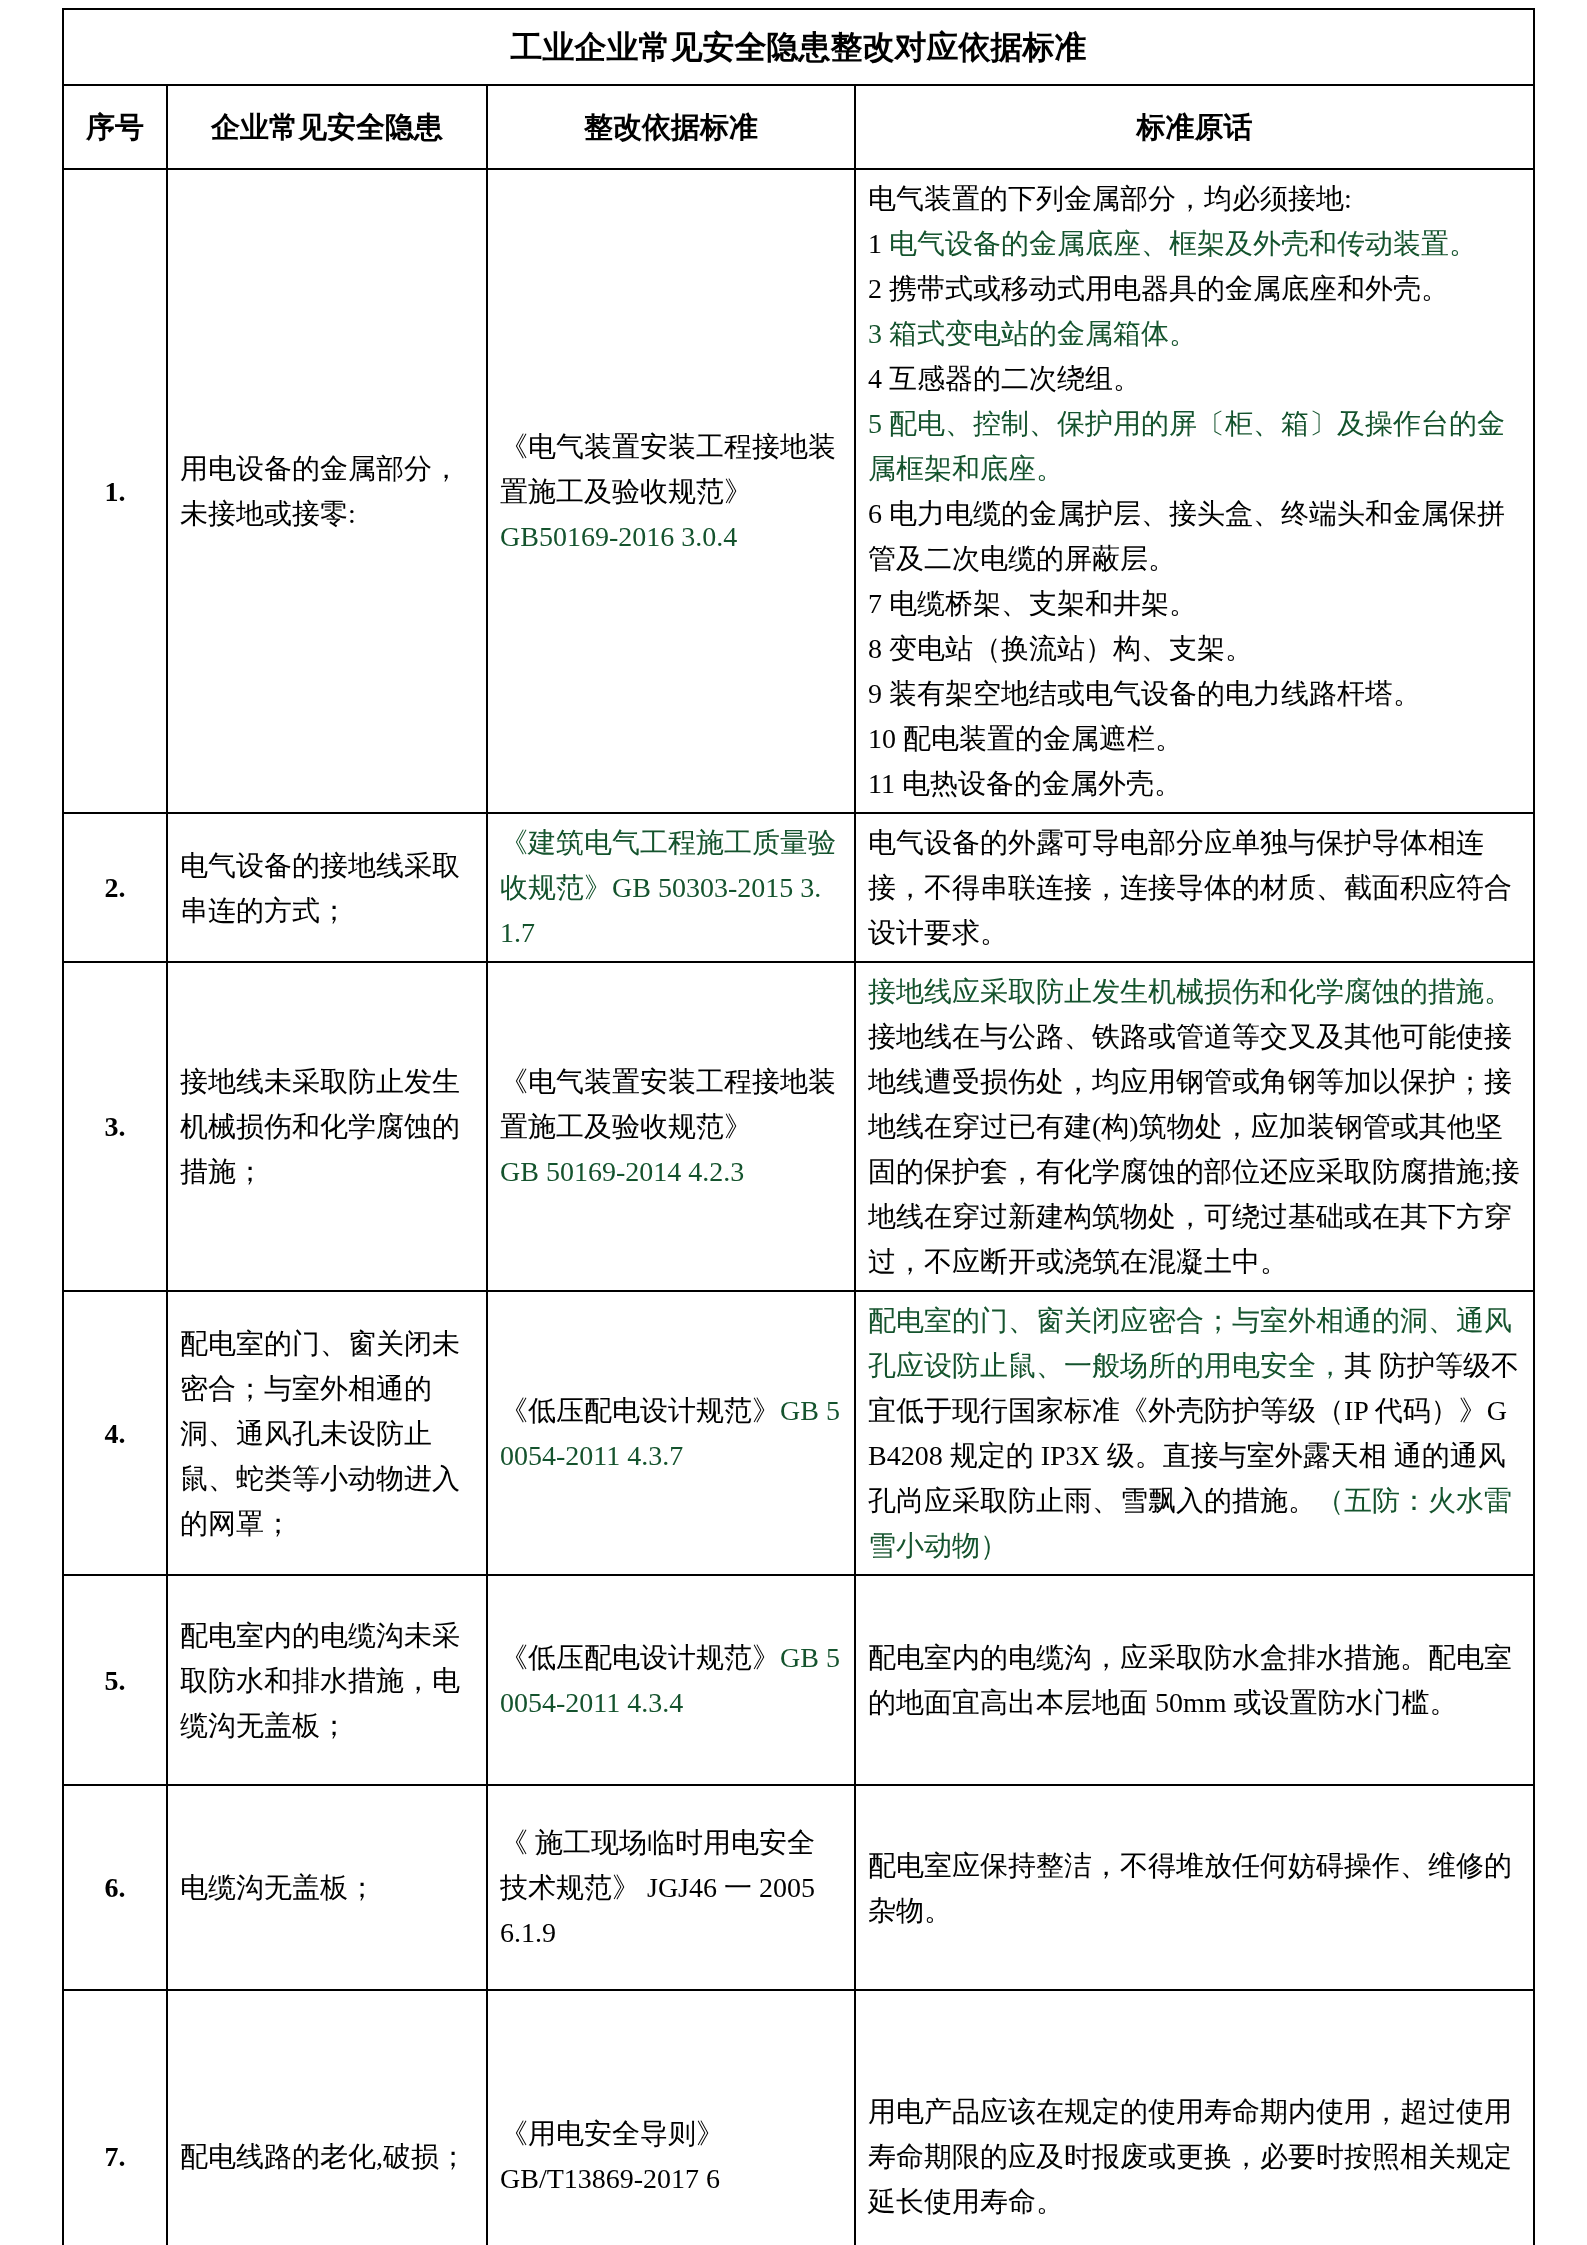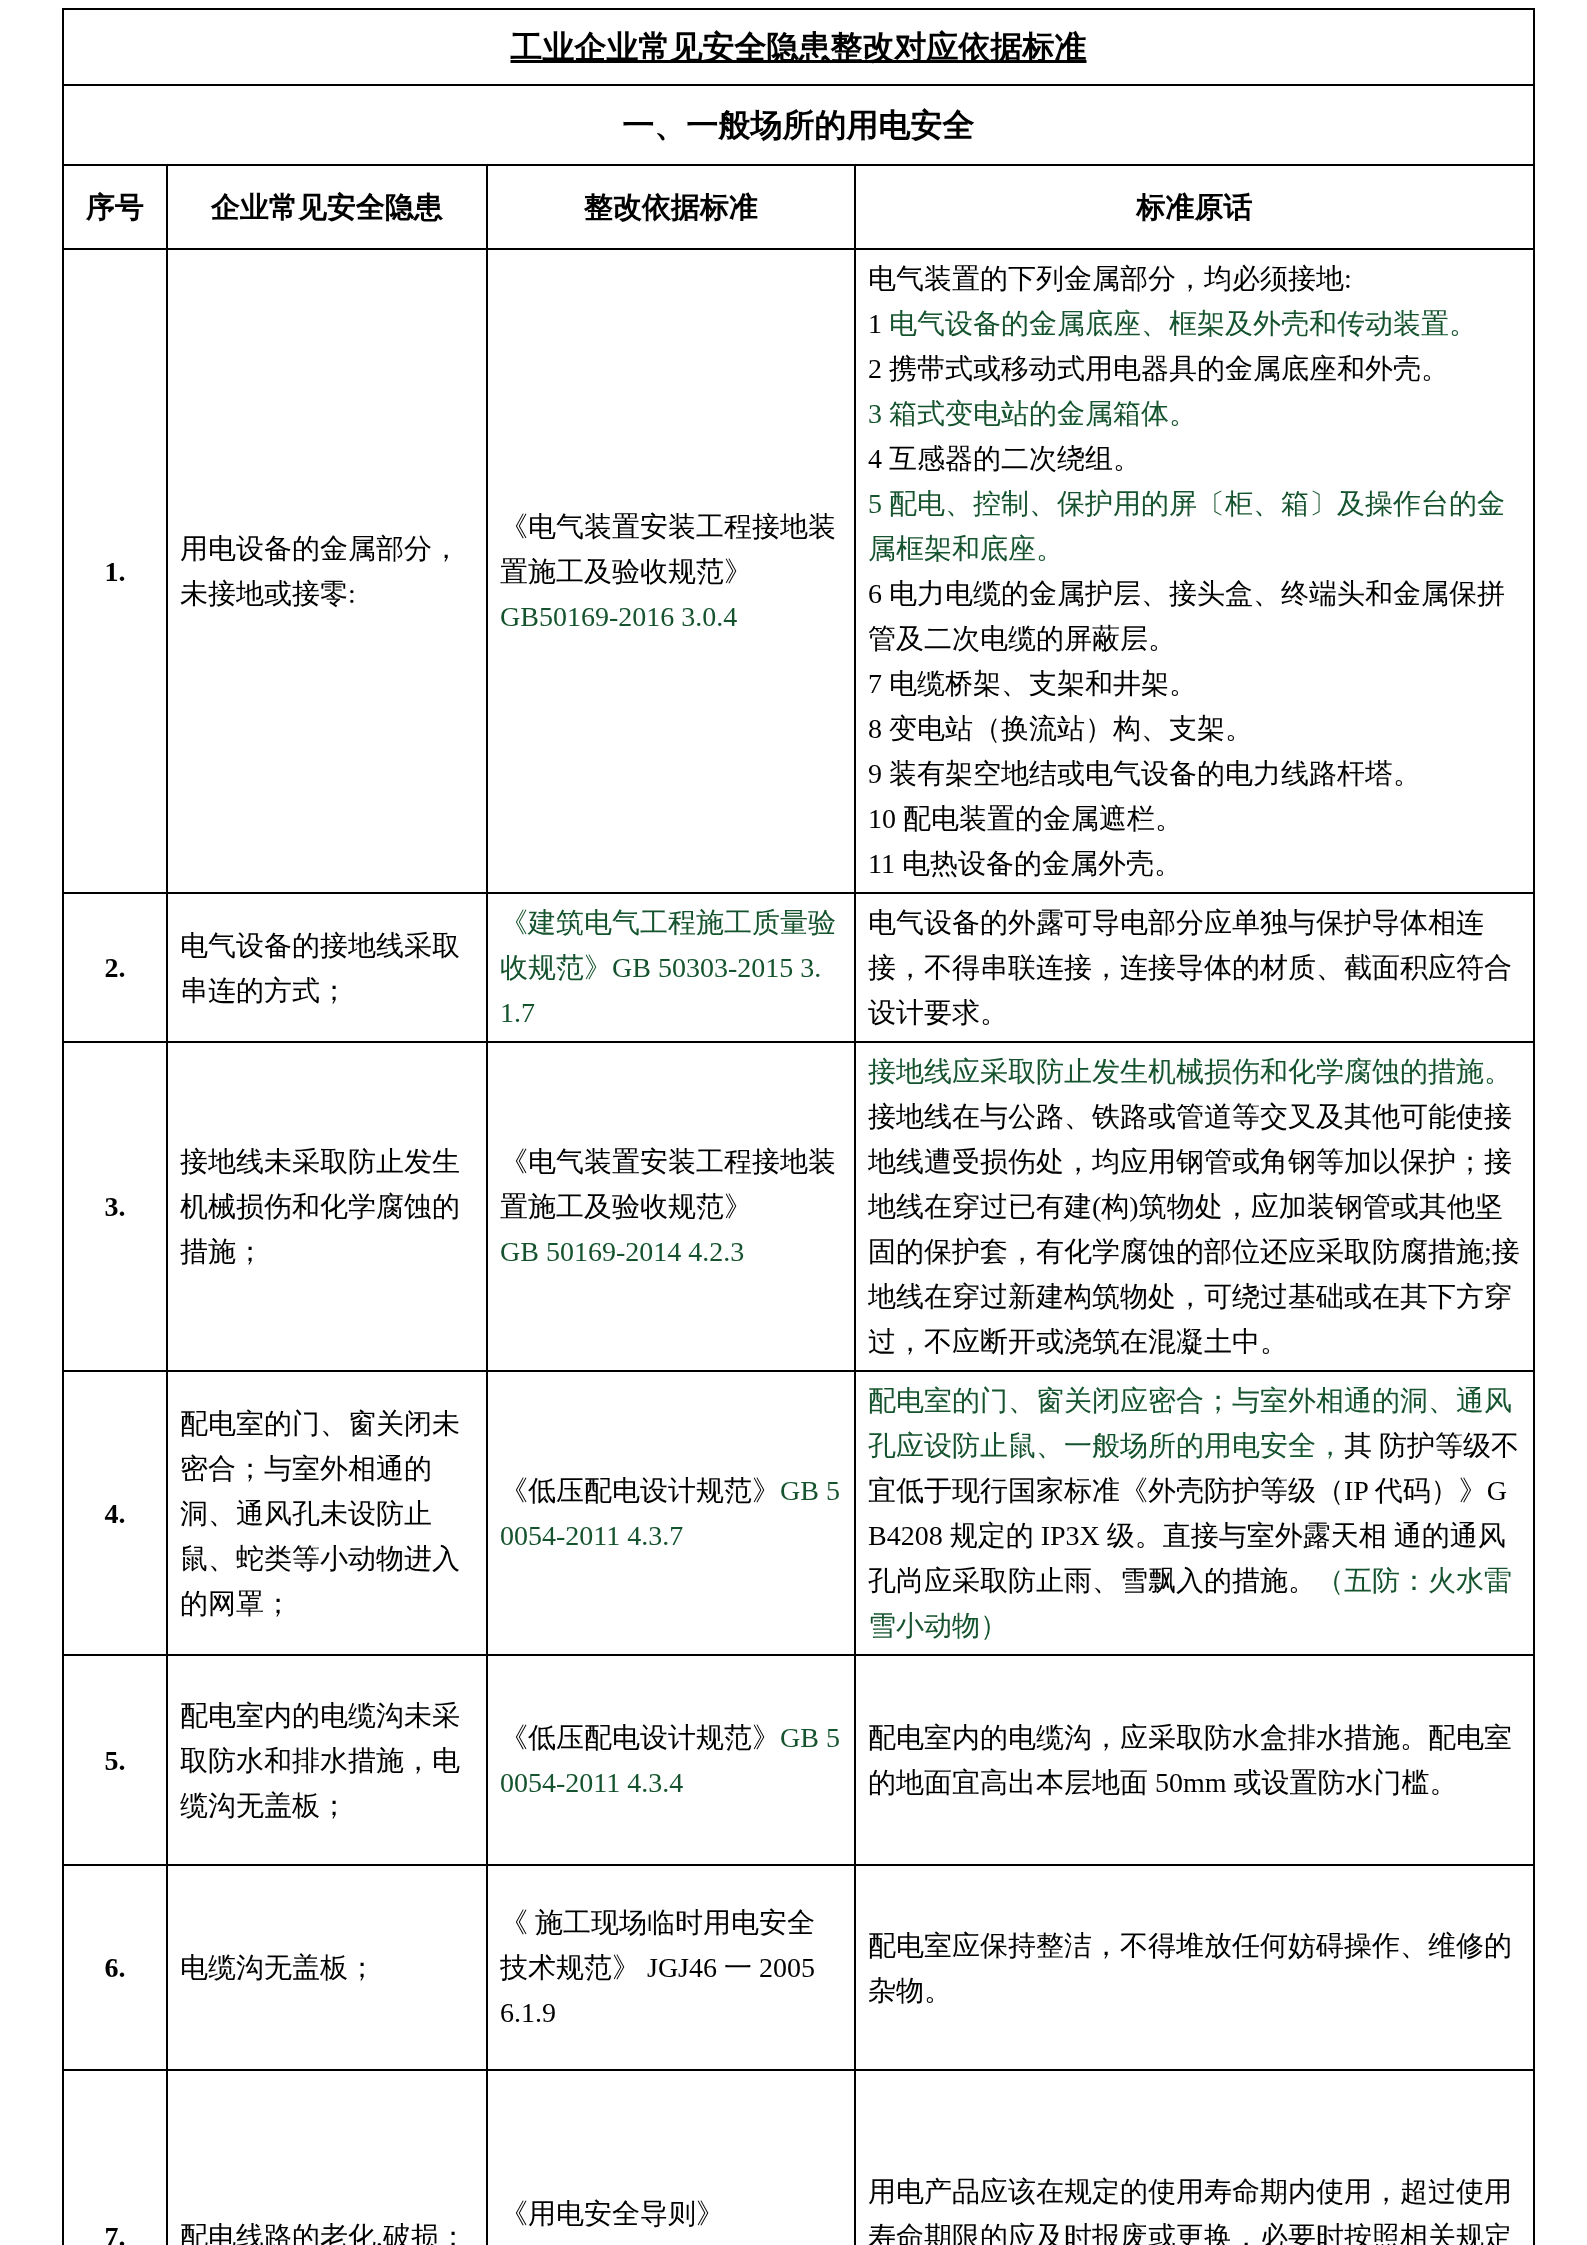--- a/index.html
+++ b/index.html
@@ -22,21 +22,21 @@
   }
   .doc-table th, .doc-table td {
     border: 2px solid #000000;
     vertical-align: middle;
     padding: 6px 12px;
     font-size: 28px;
     line-height: 45px;
     word-break: break-all;
     text-align: left;
   }
-  tr.title-row  { height: 76px; text-decoration: underline; }
+  tr.title-row  { height: 76px; }
   tr.section-row{ height: 80px; }
   tr.header-row { height: 84px; margin-left: 33px; }
   tr.title-row th, tr.section-row th {
     text-align: center;
     font-weight: bold;
     font-size: 32px;
   }
   tr.header-row th {
     text-align: center;
     font-weight: bold;
@@ -64,23 +64,20 @@
   <table class="doc-table">
     <colgroup>
       <col class="c-no">
         <col class="c-hazard">
         <col class="c-standard">
         <col class="c-original">
     </colgroup>
     <thead>
       <tr class="title-row">
         <th colspan="4">工业企业常见安全隐患整改对应依据标准</th>
-      </tr>
-      <tr class="section-row">
-        <th colspan="4">一、一般场所的用电安全</th>
       </tr>
       <tr class="header-row">
         <th>序号</th>
         <th>企业常见安全隐患</th>
         <th>整改依据标准</th>
         <th>标准原话</th>
       </tr>
     </thead>
     <tbody>
         <tr>

